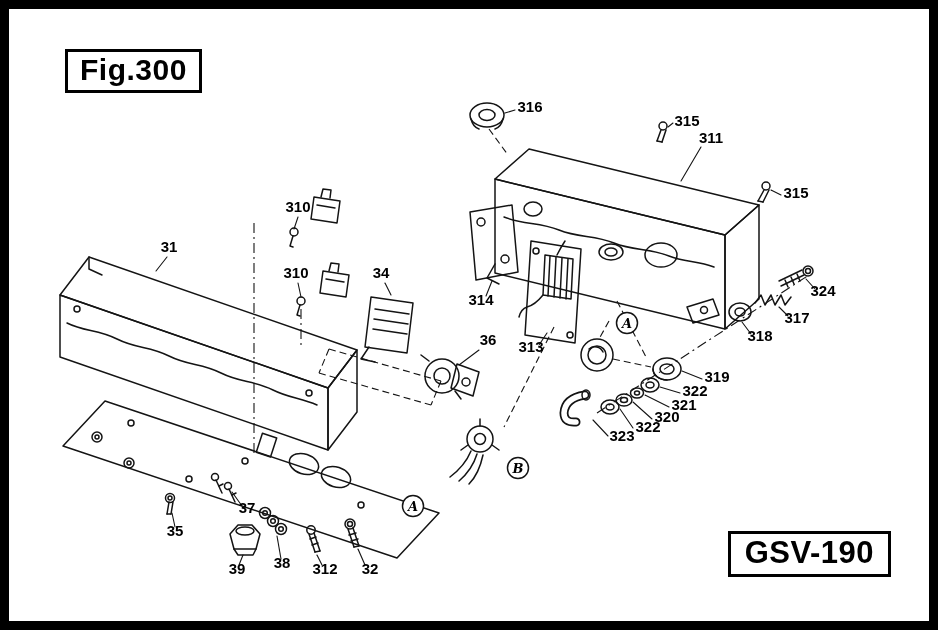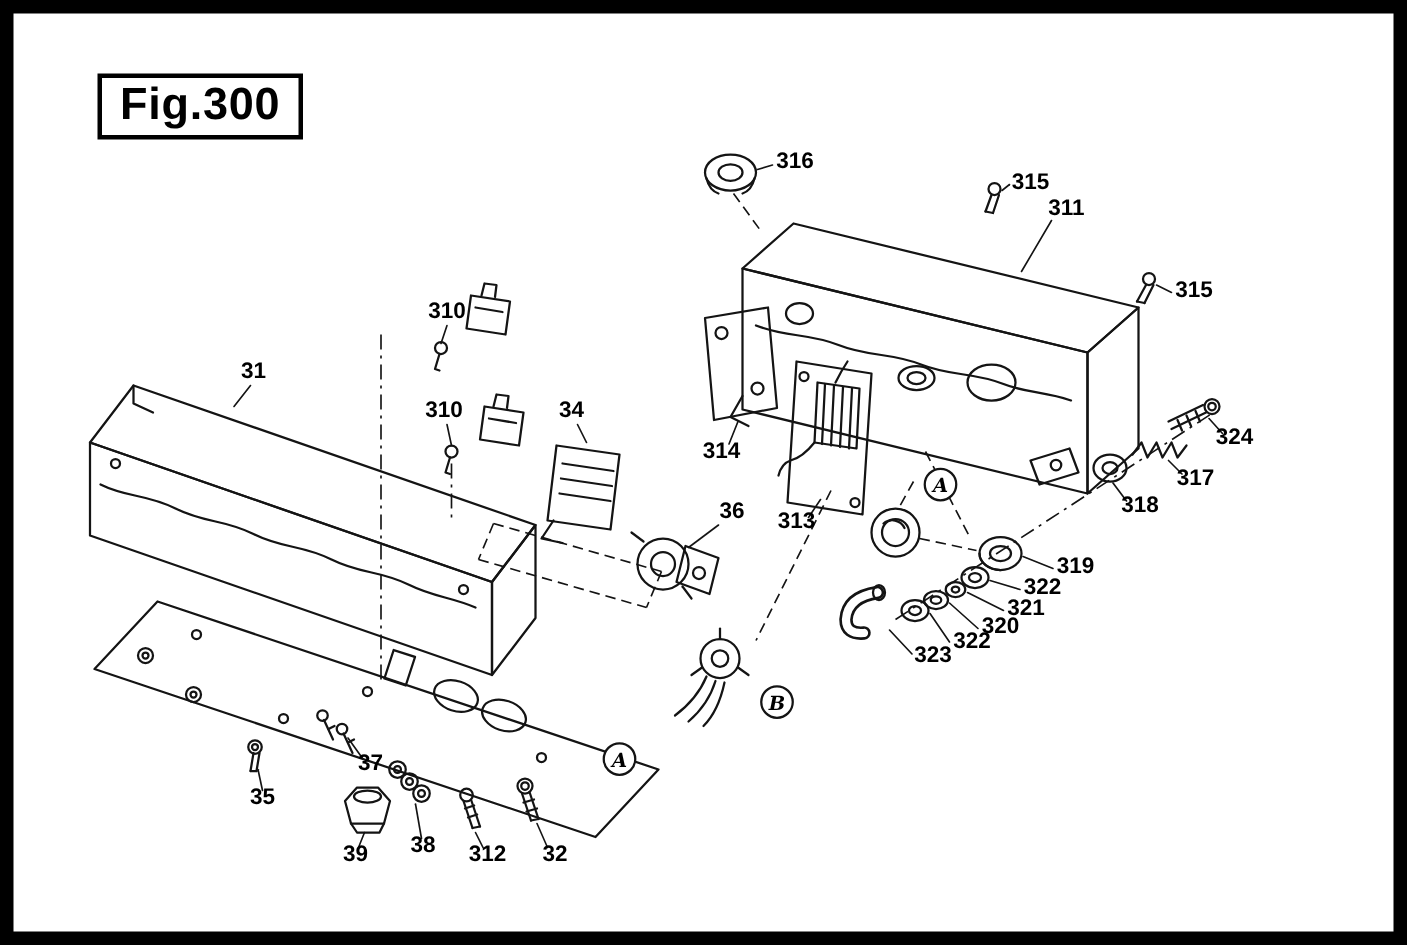--- a/index.html
+++ b/index.html
@@ -349,14 +349,17 @@
       <circle class="ln mask" cx="404" cy="497" r="10.5"></circle>
       <text class="clabel" x="404" y="502">A</text>
     </g>
 
   </svg>
 
   <div class="figbox">
     <span>Fig.300</span>
   </div>
 
+  <div class="modelbox">
+    <span>GSV-190</span>
+  </div>
 
 </div>
 
 </body></html>

